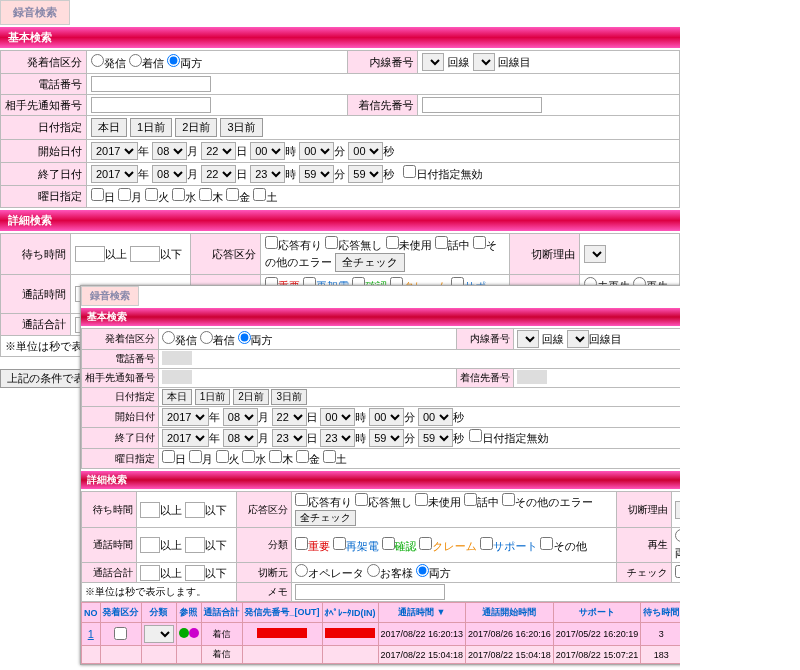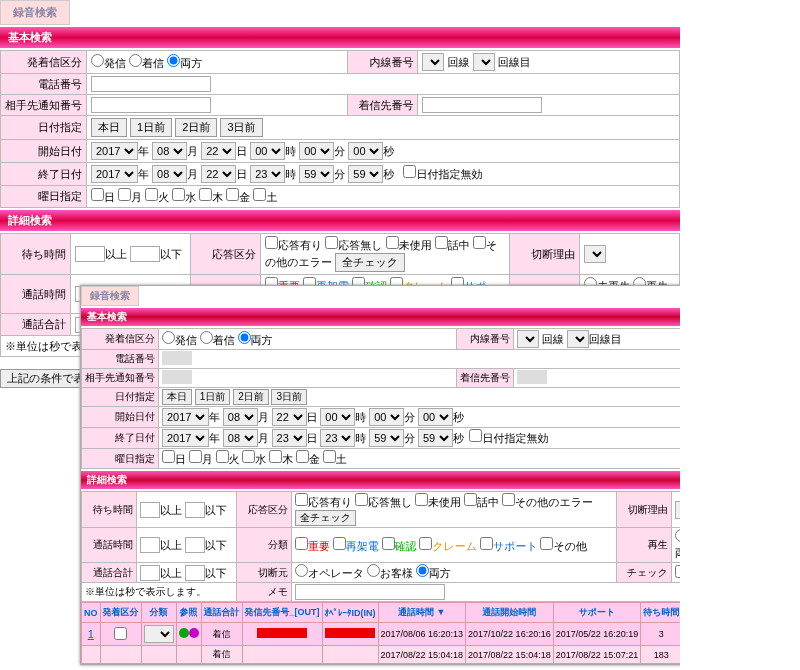--- a/index.html
+++ b/index.html
@@ -297,22 +297,22 @@
           </thead>
 <tbody id="grid-body">
             <tr>
               <td><a href="#" style="color:#06c;text-decoration:underline">1</a></td>
               <td><input type="checkbox" style=""></td>
               <td><select style="width:30px"><option></option></select></td>
               <td><span class="ico g"></span><span class="ico p"></span></td>
               <td>着信</td>
               <td><span class="redblock"></span></td>
               <td><span class="redblock"></span></td>
-              <td>2017/08/06 16:20:13</td>
-              <td>2017/10/22 16:20:16</td>
+              <td>2017/08/22 16:20:13</td>
+              <td>2017/08/26 16:20:16</td>
               <td>2017/05/22 16:20:19</td>
               <td>3</td>
               <td>3</td>
               <td>6</td>
               <td></td>
             </tr>
             <tr>
               <td></td>
               <td></td>
               <td></td>

